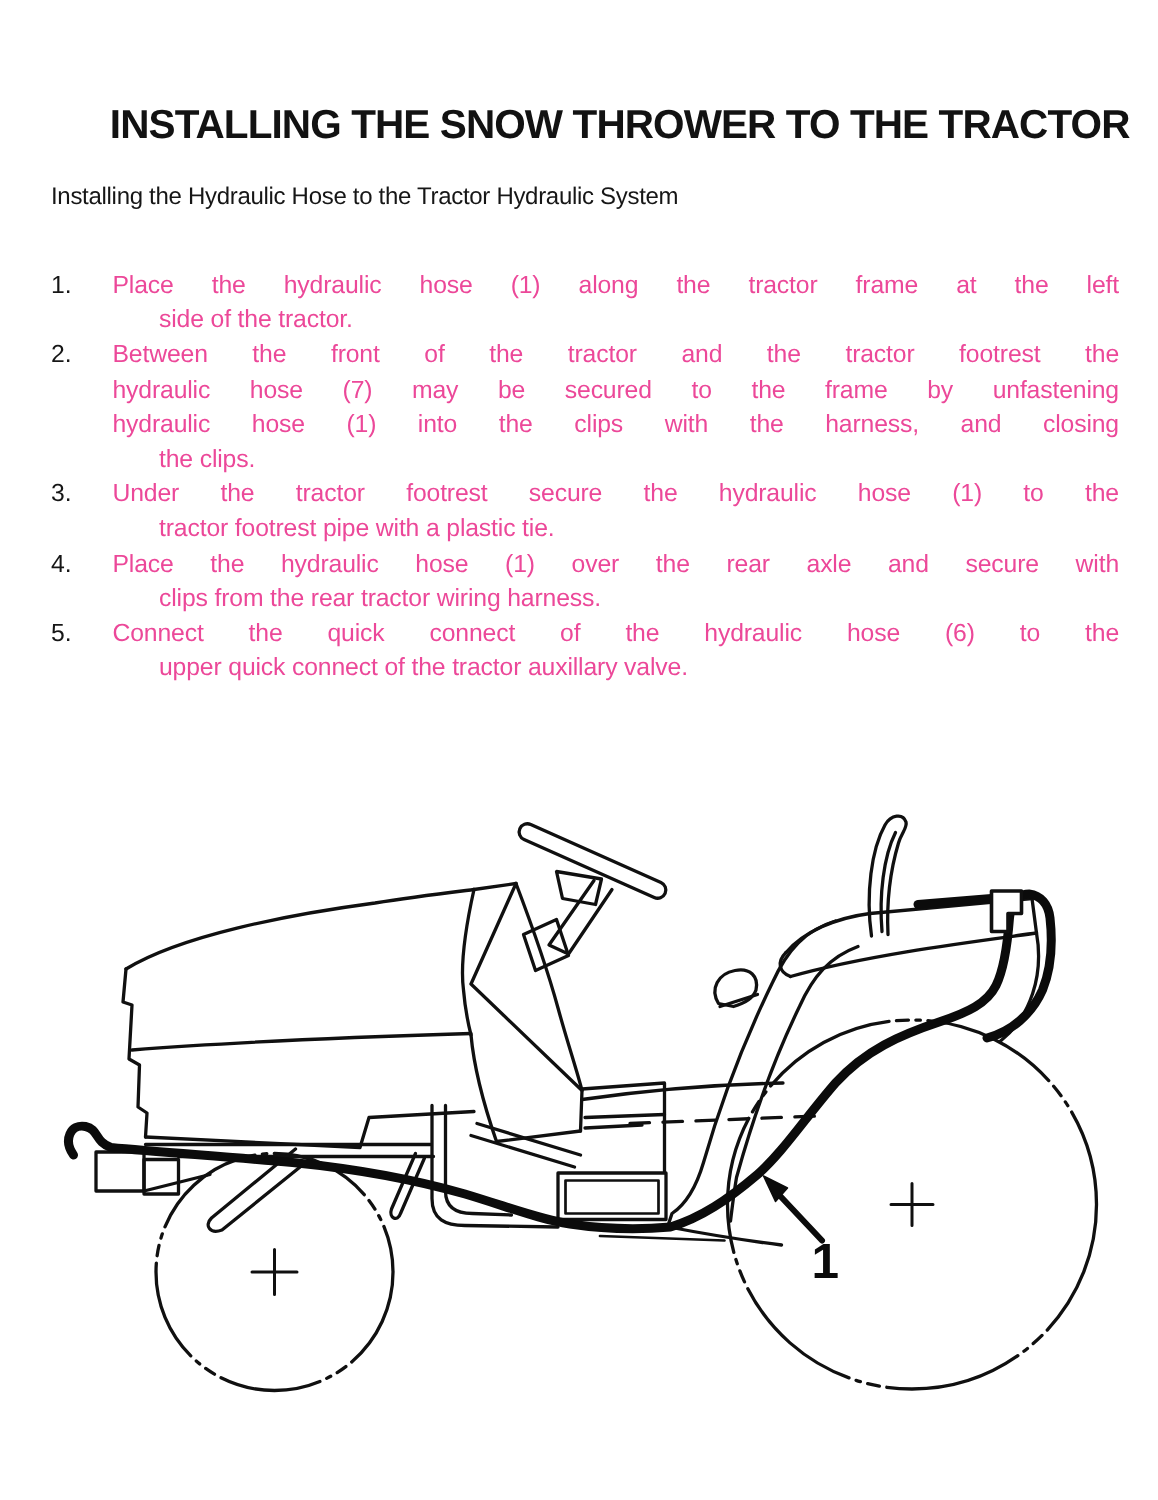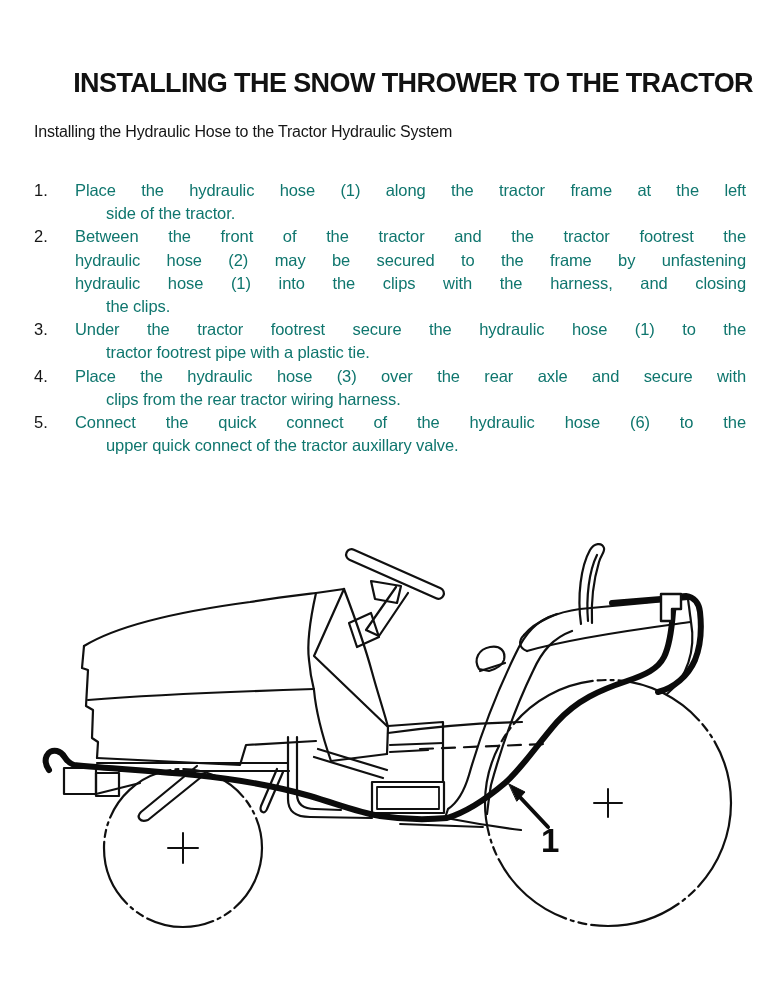--- a/index.html
+++ b/index.html
@@ -20,21 +20,21 @@
   }
   #steps{position:absolute;left:34px;top:179px;width:712px;}
   .step{display:flex;align-items:flex-start;}
   .step-num{
     width:41px;flex:0 0 41px;font-size:16.5px;line-height:23.2px;
     color:#161616;
   }
   .step-lines{flex:1;}
   .line{
     height:23.2px;line-height:23.2px;font-size:16.5px;letter-spacing:-0.1px;
-    color:#0f766e;overflow:hidden;
+    color:#ec4899;overflow:hidden;
   }
   .jl{text-align:justify;text-align-last:justify;}
   .ll{text-align:left;margin-left:31px;}
   #figure{position:absolute;left:0;top:522px;width:772px;height:468px;}
   svg text{font-family:"Liberation Sans","DejaVu Sans",sans-serif;}
 </style>
 </head>
 <body>
 
 <div id="page">
@@ -50,38 +50,38 @@
       <div class="step-lines">
         <div class="line jl">Place the hydraulic hose (1) along the tractor frame at the left</div>
         <div class="line ll">side of the tractor.</div>
       </div>
     </div>
 
     <div class="step">
       <div class="step-num">2.</div>
       <div class="step-lines">
         <div class="line jl">Between the front of the tractor and the tractor footrest the</div>
-        <div class="line jl">hydraulic hose (2) may be secured to the frame by unfastening</div>
+        <div class="line jl">hydraulic hose (7) may be secured to the frame by unfastening</div>
         <div class="line jl">hydraulic hose (1) into the clips with the harness, and closing</div>
         <div class="line ll">the clips.</div>
       </div>
     </div>
 
     <div class="step">
       <div class="step-num">3.</div>
       <div class="step-lines">
         <div class="line jl">Under the tractor footrest secure the hydraulic hose (1) to the</div>
         <div class="line ll">tractor footrest pipe with a plastic tie.</div>
       </div>
     </div>
 
     <div class="step">
       <div class="step-num">4.</div>
       <div class="step-lines">
-        <div class="line jl">Place the hydraulic hose (3) over the rear axle and secure with</div>
+        <div class="line jl">Place the hydraulic hose (1) over the rear axle and secure with</div>
         <div class="line ll">clips from the rear tractor wiring harness.</div>
       </div>
     </div>
 
     <div class="step">
       <div class="step-num">5.</div>
       <div class="step-lines">
         <div class="line jl">Connect the quick connect of the hydraulic hose (6) to the</div>
         <div class="line ll">upper quick connect of the tractor auxillary valve.</div>
       </div>

